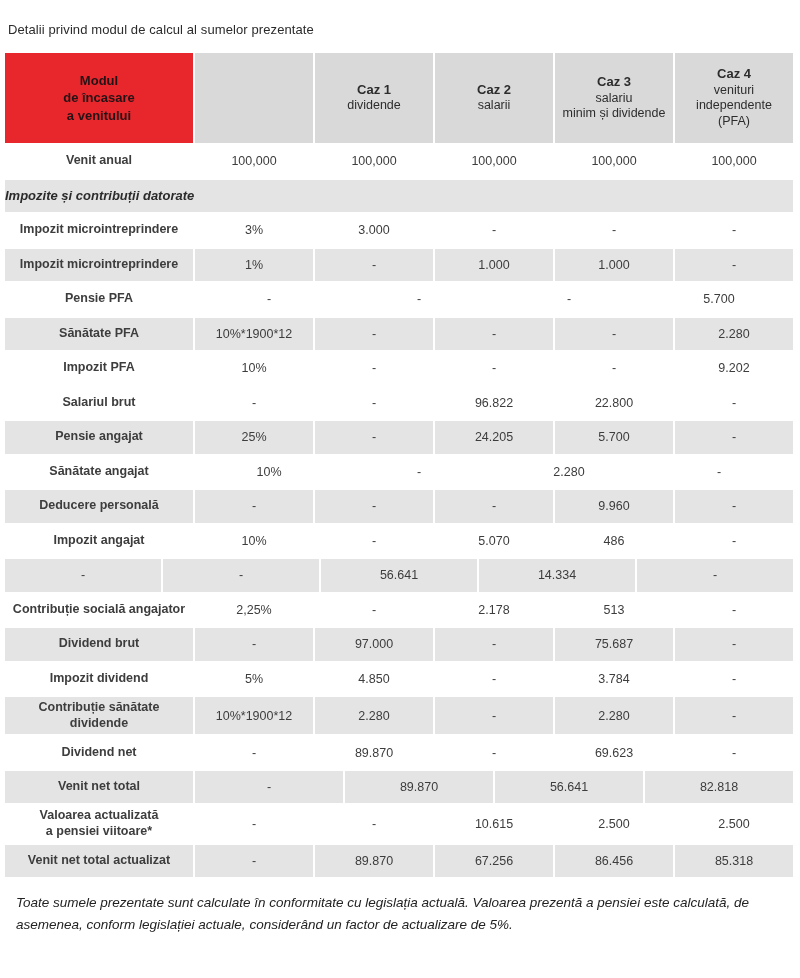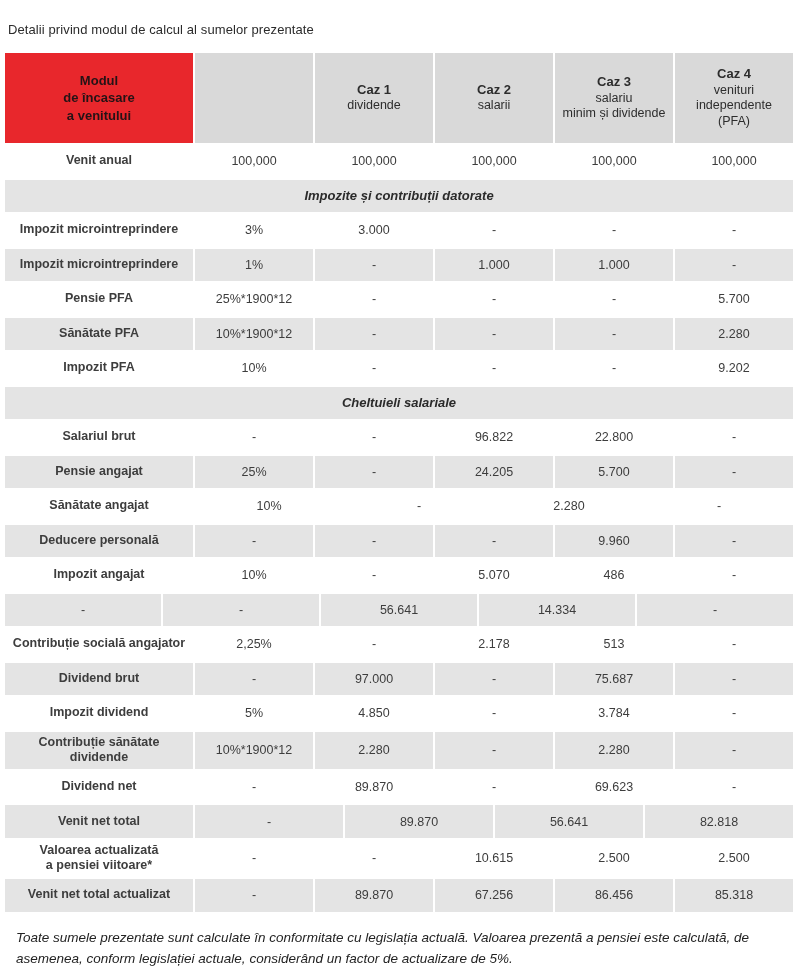--- a/index.html
+++ b/index.html
@@ -71,21 +71,21 @@
   }
   .data-row .cell.label-col { line-height: 1.25; white-space: pre-line; font-weight: bold; }
   .data-row.shaded .cell { background: #e4e4e4; }
   .data-row.plain  .cell { background: #ffffff; }
   .section-row {
     margin-top: 2px;
     min-height: 32.5px;
     background: #e4e4e4;
     display: flex;
     align-items: center;
-    justify-content: center;
+    justify-content: flex-start;
   }
   .section-title {
     font-style: italic;
     font-weight: bold;
     font-size: 13px;
     color: #2b2b2b;
   }
   .footnote {
     margin: 15px 0 0 11px;
     width: 786px;
@@ -156,44 +156,40 @@
         <div class="t-row data-row shaded">
     <div class="cell label-col">Impozit microintreprindere</div>
     <div class="cell val-col">1%</div>
     <div class="cell val-col">-</div>
     <div class="cell val-col">1.000</div>
     <div class="cell val-col">1.000</div>
     <div class="cell val-col">-</div>
   </div>
         <div class="t-row data-row plain">
     <div class="cell label-col">Pensie PFA</div>
-    <div class="cell val-col">25%*1900*12</div>
     <div class="cell val-col">-</div>
     <div class="cell val-col">-</div>
     <div class="cell val-col">-</div>
     <div class="cell val-col">5.700</div>
   </div>
         <div class="t-row data-row shaded">
     <div class="cell label-col">Sănătate PFA</div>
     <div class="cell val-col">10%*1900*12</div>
     <div class="cell val-col">-</div>
     <div class="cell val-col">-</div>
     <div class="cell val-col">-</div>
     <div class="cell val-col">2.280</div>
   </div>
         <div class="t-row data-row plain">
     <div class="cell label-col">Impozit PFA</div>
     <div class="cell val-col">10%</div>
     <div class="cell val-col">-</div>
     <div class="cell val-col">-</div>
     <div class="cell val-col">-</div>
     <div class="cell val-col">9.202</div>
-  </div>
-        <div class="section-row shaded">
-    <span class="section-title">Cheltuieli salariale</span>
   </div>
         <div class="t-row data-row plain">
     <div class="cell label-col">Salariul brut</div>
     <div class="cell val-col">-</div>
     <div class="cell val-col">-</div>
     <div class="cell val-col">96.822</div>
     <div class="cell val-col">22.800</div>
     <div class="cell val-col">-</div>
   </div>
         <div class="t-row data-row shaded">

